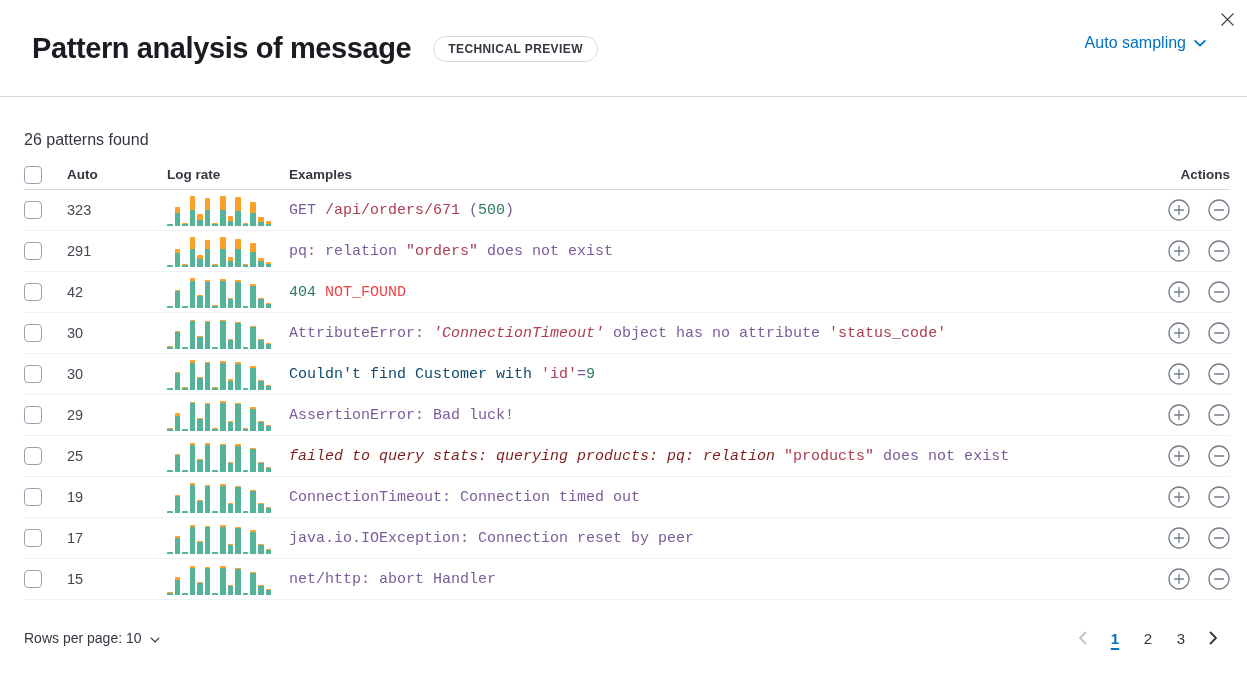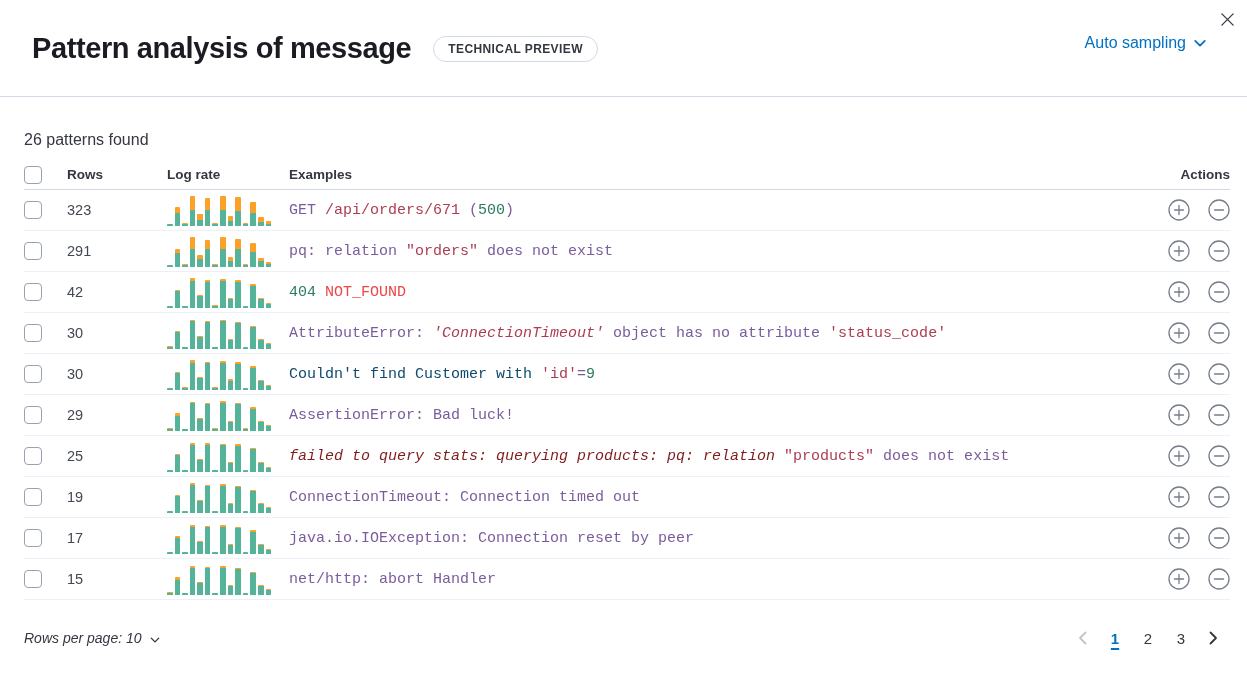--- a/index.html
+++ b/index.html
@@ -40,21 +40,21 @@
   .checkbox { width:18px; height:18px; border:1px solid #98A2B3; border-radius:4px; background:#fff; cursor:pointer; }
   .count-val { font-size:14.5px; color:#424852; }
   .sparkline { width:104px; height:31px; display:flex; align-items:flex-end; gap:2px; }
   .bar { flex:1; display:flex; flex-direction:column; justify-content:flex-end; }
   .bar .seg-top { border-radius:1px 1px 0 0; }
   .example-text { font-family:"Liberation Mono", monospace; font-size:15px; white-space:nowrap;
     overflow:hidden; text-overflow:ellipsis; }
   .action-btn { width:22px; height:22px; border:none; background:transparent; padding:0; cursor:pointer; }
   
   .tbl-footer { margin-top:25px; display:flex; justify-content:space-between; align-items:center; padding-right:6px; }
-  .rows-per-page { display:flex; align-items:flex-end; gap:7px; font-size:14px; cursor:pointer;font-style:italic; }
+  .rows-per-page { display:flex; align-items:flex-end; gap:7px; font-size:14px; cursor:pointer; }
   .pagination { display:flex; align-items:center; gap:9px; }
   .page-num { width:24px; height:26px; display:flex; align-items:center; justify-content:center;
     font-size:15px; cursor:pointer; background:transparent; border:none; color:#343741;
     font-family:"Liberation Sans", sans-serif; }
   .page-num.active { font-weight:700; text-decoration:underline; text-underline-offset:4px; text-decoration-thickness:2px; }
   .pag-chev { width:22px; height:22px; display:flex; align-items:center; justify-content:center;
     background:transparent; border:none; padding:0; cursor:pointer; }
 </style>
 </head>
 <body>
@@ -81,21 +81,21 @@
   </button>
 </div>
 
 <div class="content">
   <div class="summary">26 patterns found</div>
 
   <div class="tbl-header">
     <div class="cell-check">
       <div class="checkbox"></div>
     </div>
-    <div class="cell-count">Rows</div>
+    <div class="cell-count">Auto</div>
     <div class="cell-chart">Log rate</div>
     <div class="cell-examples">Examples</div>
     <div class="cell-actions">Actions</div>
   </div>
 
   <div id="rows">
       <div class="table-row">
         <div class="cell-check">
           <div class="checkbox"></div>
         </div>

